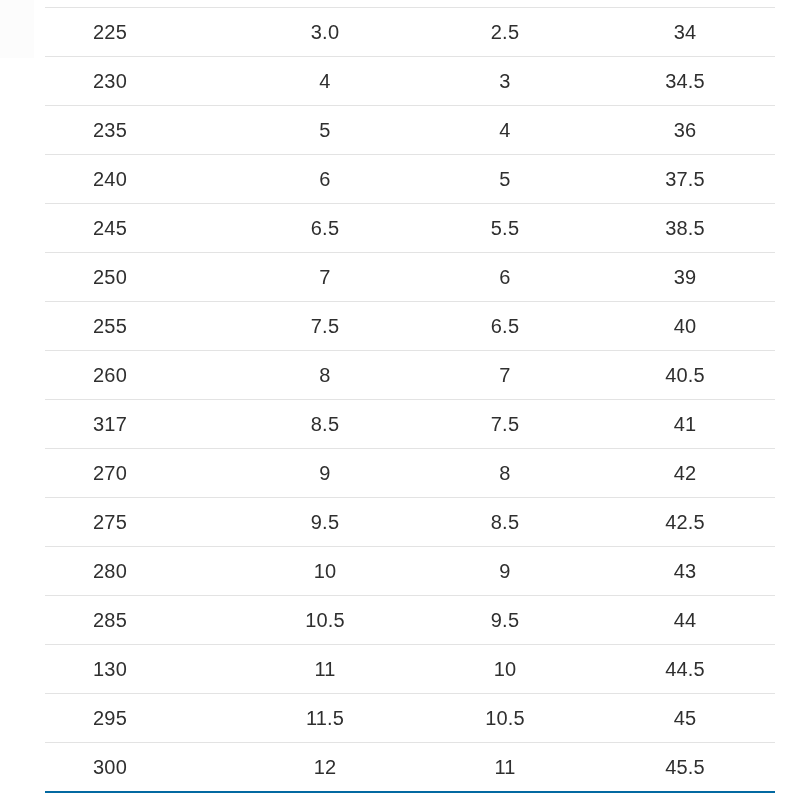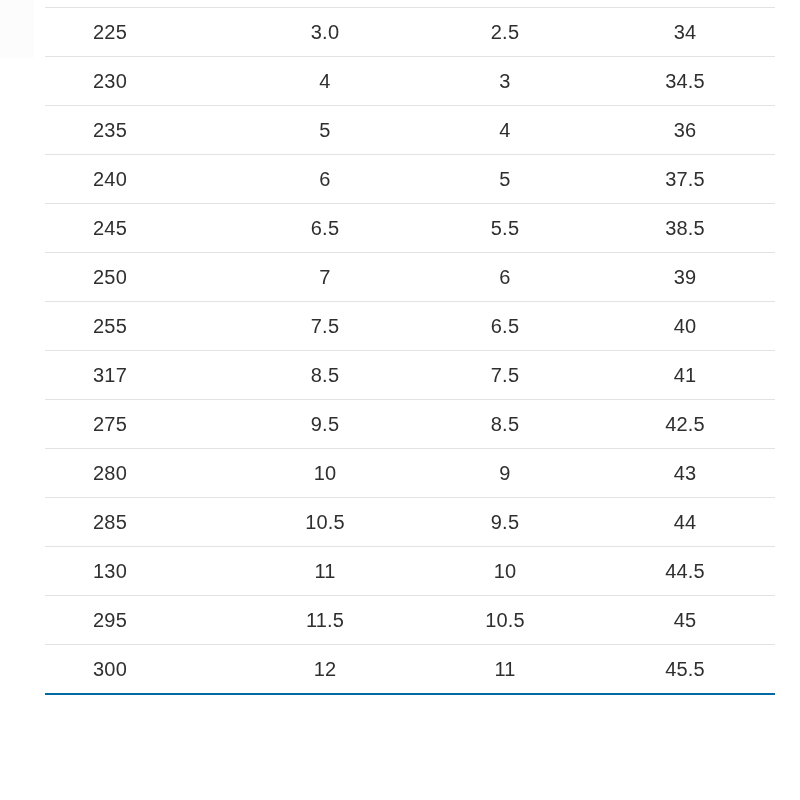--- a/index.html
+++ b/index.html
@@ -126,24 +126,36 @@
           <td class="col-3">6</td>
           <td class="col-4">39</td>
         </tr>
         <tr>
           <td class="col-1">255</td>
           <td class="col-2">7.5</td>
           <td class="col-3">6.5</td>
           <td class="col-4">40</td>
         </tr>
         <tr>
+          <td class="col-1">260</td>
+          <td class="col-2">8</td>
+          <td class="col-3">7</td>
+          <td class="col-4">40.5</td>
+        </tr>
+        <tr>
           <td class="col-1">317</td>
           <td class="col-2">8.5</td>
           <td class="col-3">7.5</td>
           <td class="col-4">41</td>
+        </tr>
+        <tr>
+          <td class="col-1">270</td>
+          <td class="col-2">9</td>
+          <td class="col-3">8</td>
+          <td class="col-4">42</td>
         </tr>
         <tr>
           <td class="col-1">275</td>
           <td class="col-2">9.5</td>
           <td class="col-3">8.5</td>
           <td class="col-4">42.5</td>
         </tr>
         <tr>
           <td class="col-1">280</td>
           <td class="col-2">10</td>

